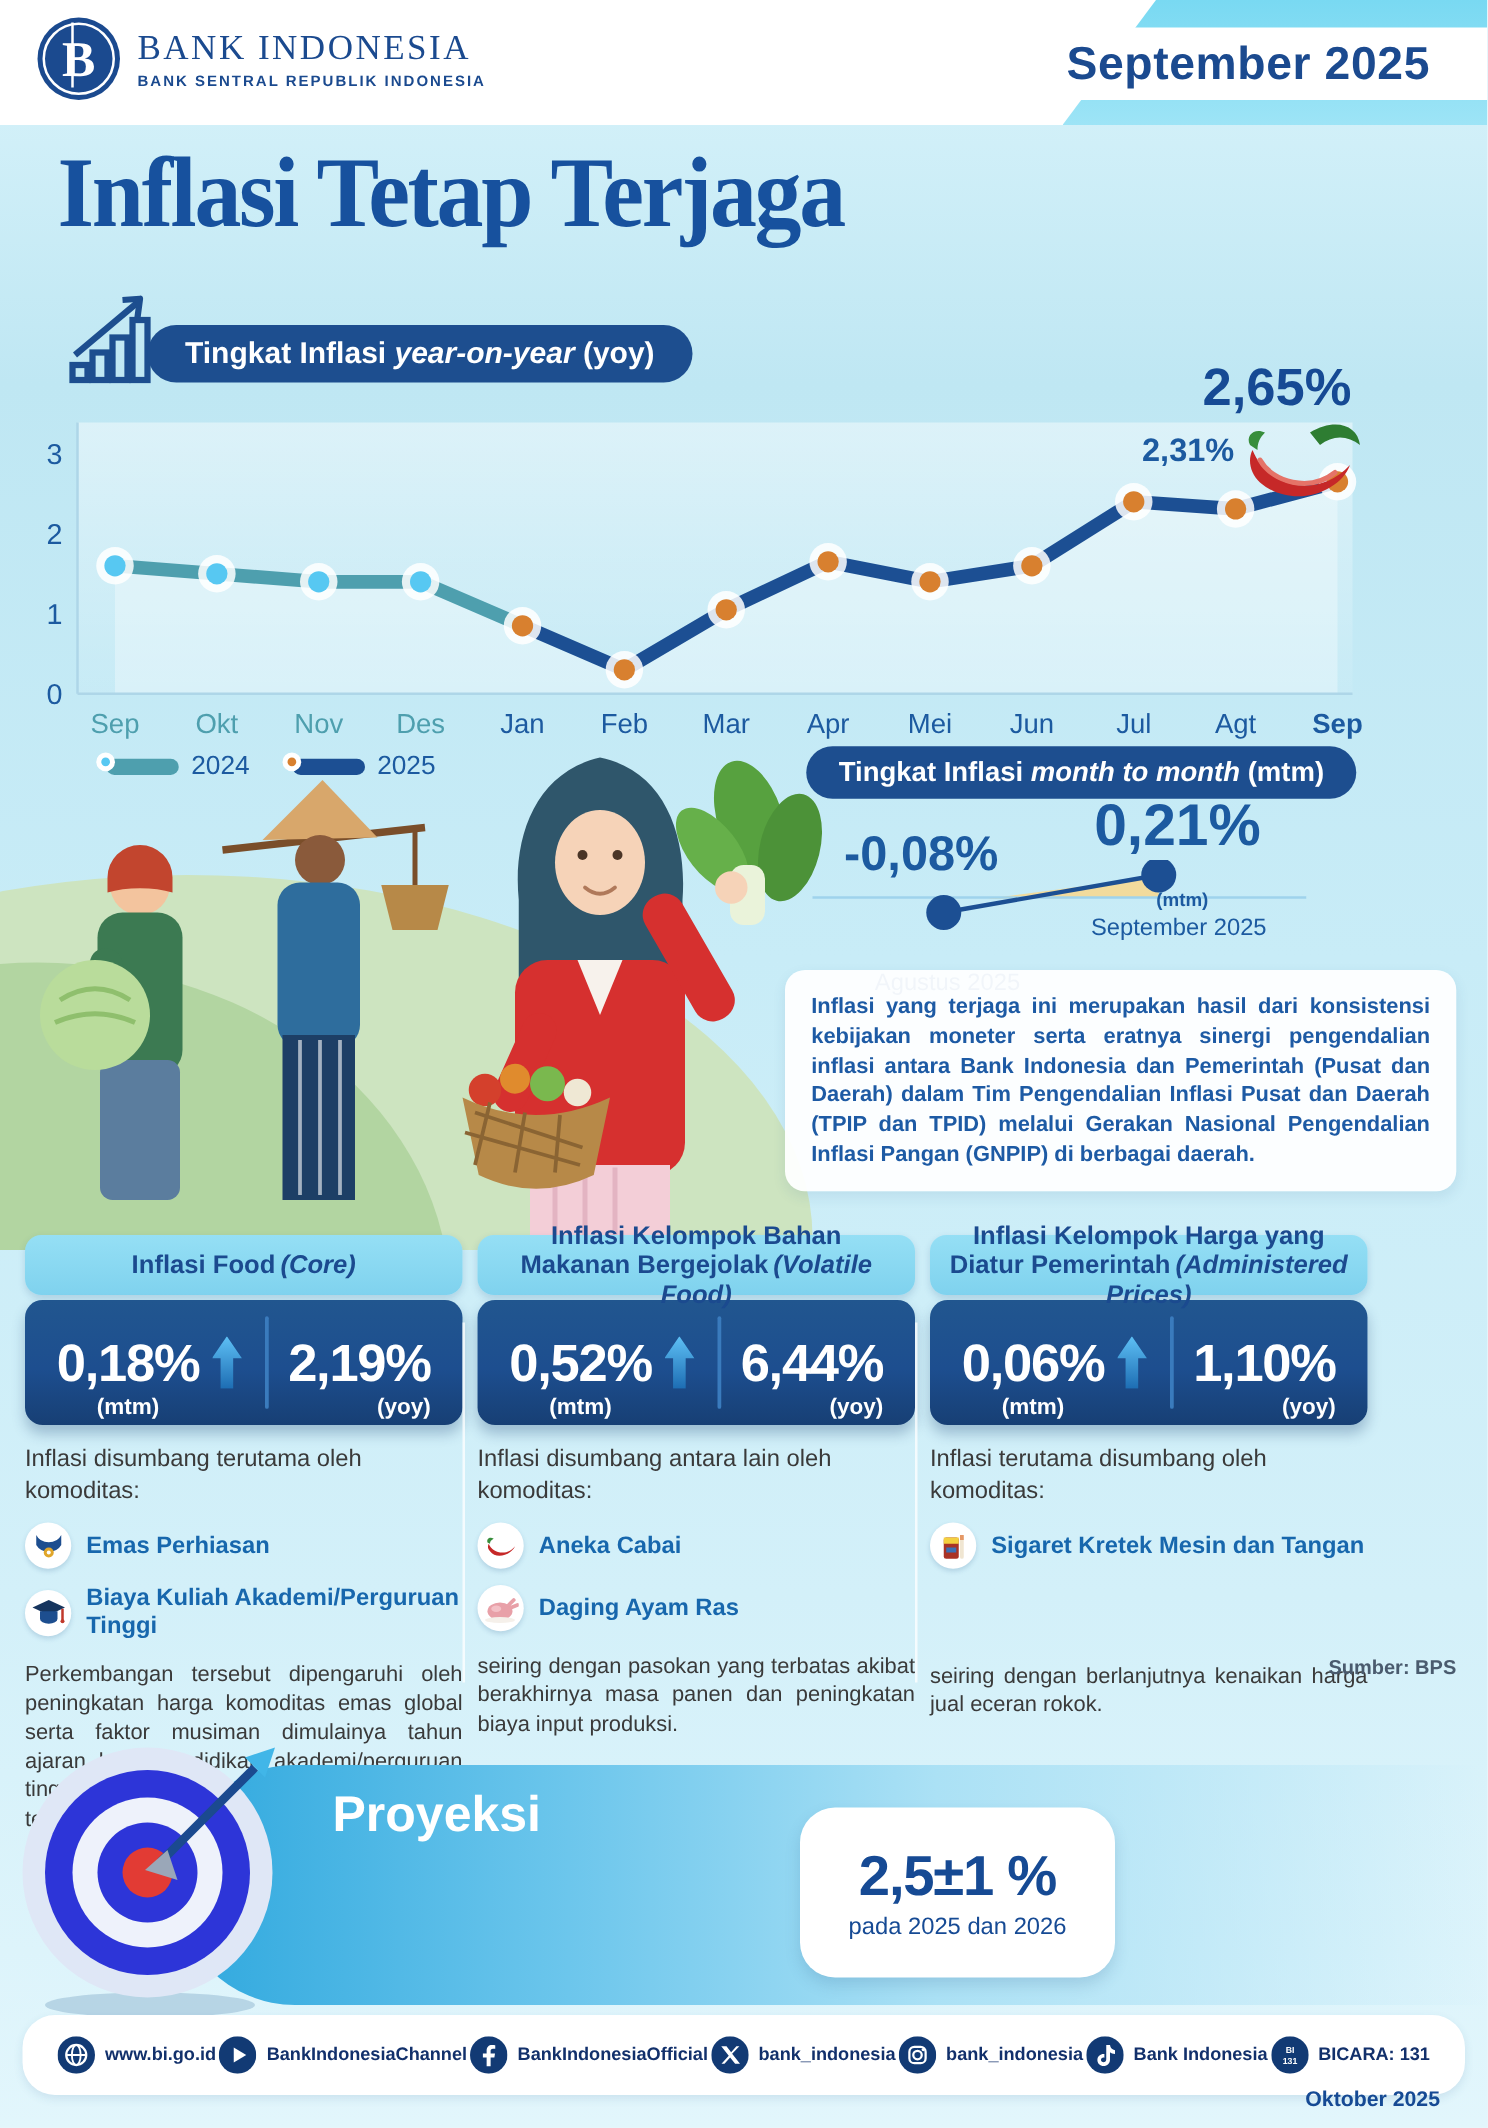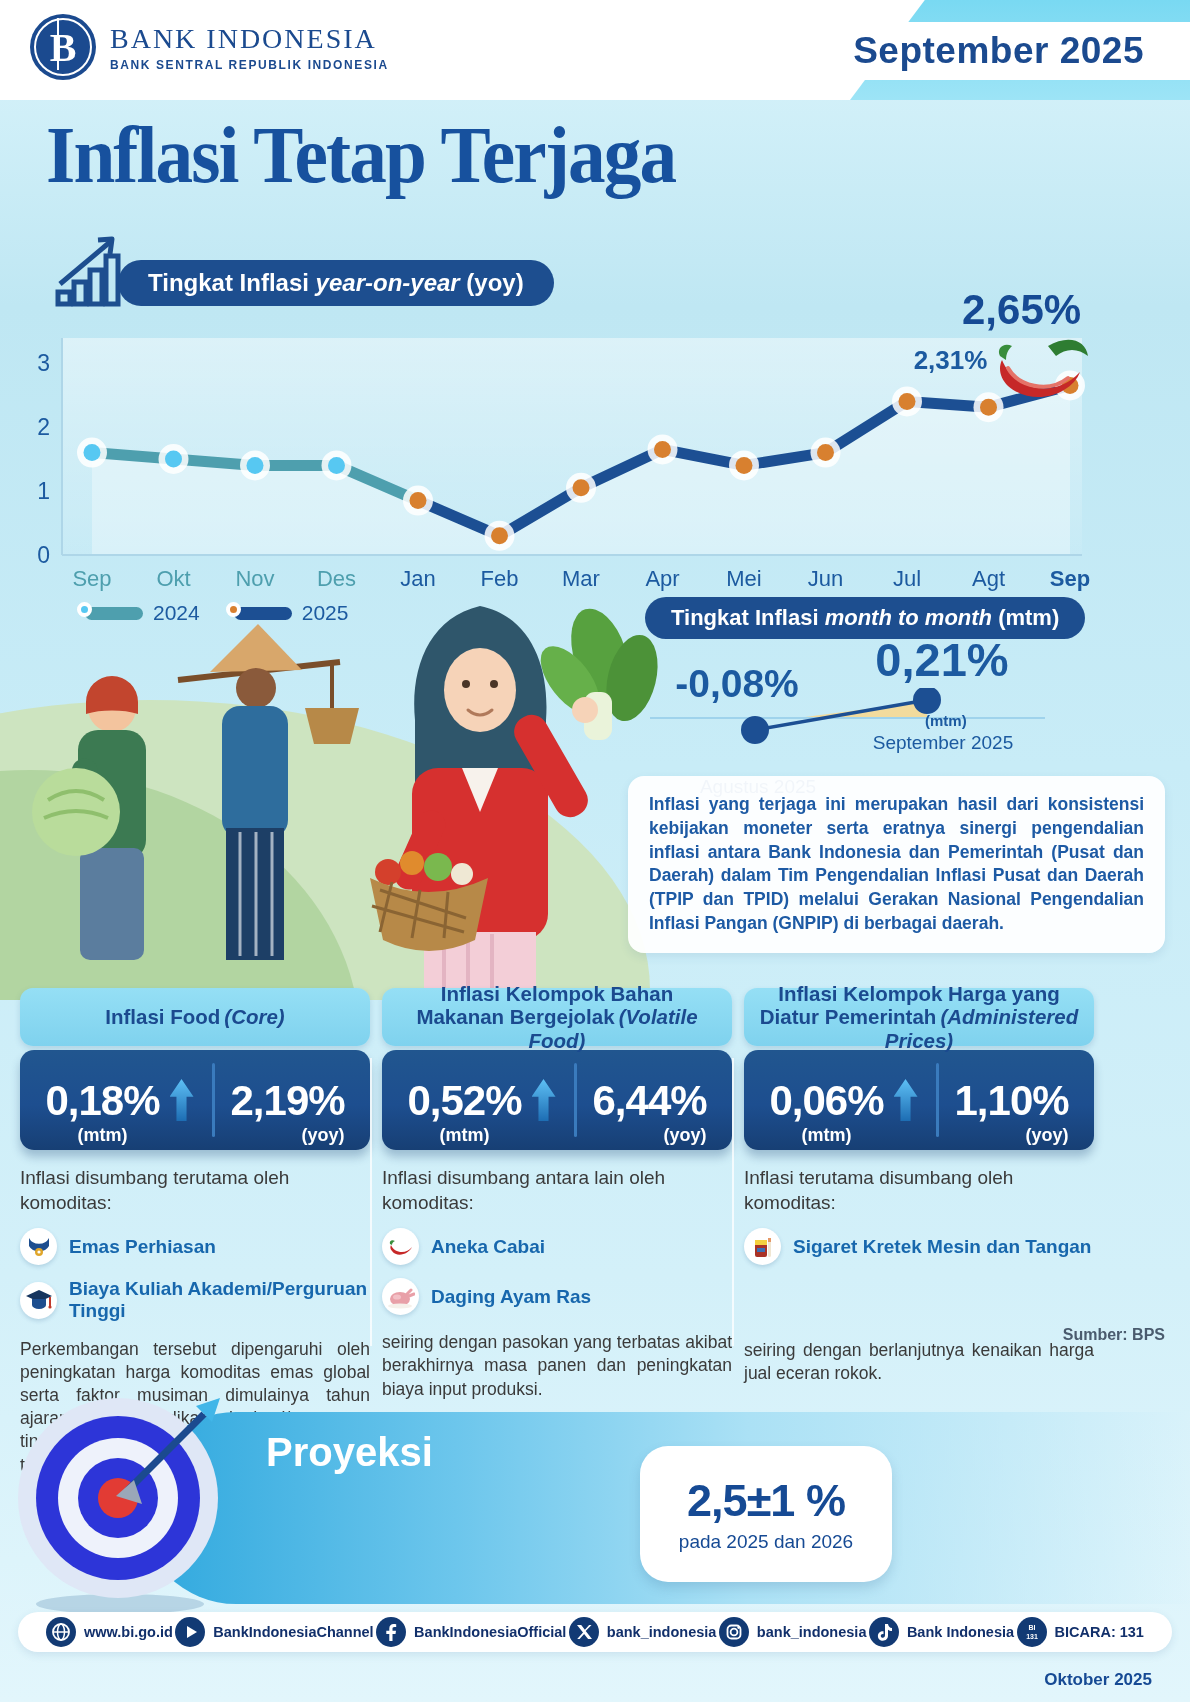--- a/index.html
+++ b/index.html
@@ -61,21 +61,21 @@
   .mtm-curr-label { position:absolute; left:858px; top:732px; width:170px; text-align:center; font-size:19px; color:#1c5aa0; }
 
   
   .para-box { position:absolute; left:628px; top:776px; width:537px; background:rgba(255,255,255,.94);
               border-radius:16px; padding:17px 21px; box-shadow:0 4px 10px rgba(40,90,140,.10); }
   .para-box p { font-size:17.5px; font-weight:bold; color:#1d5aa4; text-align:justify; line-height:1.36; }
 
   
   .card { position:absolute; top:988px; width:350px; }
   .card.c1 { left:20px; } .card.c2 { left:382px; } .card.c3 { left:744px; }
-  .card-head { height:58px; background:linear-gradient(180deg,#95dff5,#7fd2ee); border-radius:13px;
+  .card-head { height:48px; background:linear-gradient(180deg,#95dff5,#7fd2ee); border-radius:13px;
                display:flex; align-items:center; justify-content:center; text-align:center;
                font-size:20.5px; font-weight:bold; color:#1b4a8f; padding:4px 14px; line-height:1.15;
                box-shadow:0 3px 6px rgba(40,90,140,.18); }
   .card-head i { font-style:italic; margin-left:4px; }
   .card-values { margin-top:4px; height:100px; background:linear-gradient(180deg,#21568f 0%,#1d4e8f 55%,#173f74 100%);
                  border-radius:14px; display:flex; align-items:center; justify-content:center;
                  box-shadow:0 7px 10px rgba(20,60,110,.28); padding:8px 10px; gap:8px; }
   .vcell { display:flex; flex-direction:column; line-height:1;margin-top:24px; }
   .vnum { font-size:42px; font-weight:bold; color:#ffffff; letter-spacing:-1px; }
   .vlab { font-size:18px; font-weight:bold; color:#ffffff; margin-top:4px; }
@@ -104,21 +104,21 @@
   .proj-heading { position:absolute; left:266px; top:1430px; font-size:40px; font-weight:bold; color:#ffffff; }
   .proj-body { position:absolute; left:266px; top:1486px; width:352px; font-size:17.5px; font-weight:bold;
                color:#ffffff; line-height:1.32; }
   .proj-pill { position:absolute; left:640px; top:1446px; width:252px; height:136px; background:#ffffff;
                border-radius:28px; display:flex; flex-direction:column; align-items:center; justify-content:center;
                box-shadow:0 6px 12px rgba(40,90,140,.18); }
   .proj-value { font-size:45px; font-weight:bold; color:#164a94; letter-spacing:-1px; }
   .proj-period { font-size:19px; color:#164a94; margin-top:4px; }
 
   
-  .footer-bar { position:absolute; left:18px; right:18px; top:1612px; height:40px; background:#ffffff;
+  .footer-bar { position:absolute; left:18px; right:18px; top:1612px; height:64px; background:#ffffff;
                 border-radius:26px; display:flex; justify-content:space-between;
                 padding:0 28px; box-shadow:0 3px 8px rgba(40,90,140,.12); }
   .footer-item { display:flex; align-items:center; gap:8px; }
   .footer-label { font-size:14.5px; color:#12306b; font-weight:bold; }
   .footer-date { position:absolute; top:1670px; right:38px; font-size:17px; font-weight:bold; color:#164a94; }
 </style>
 </head>
 <body>
 
 <div class="page">

